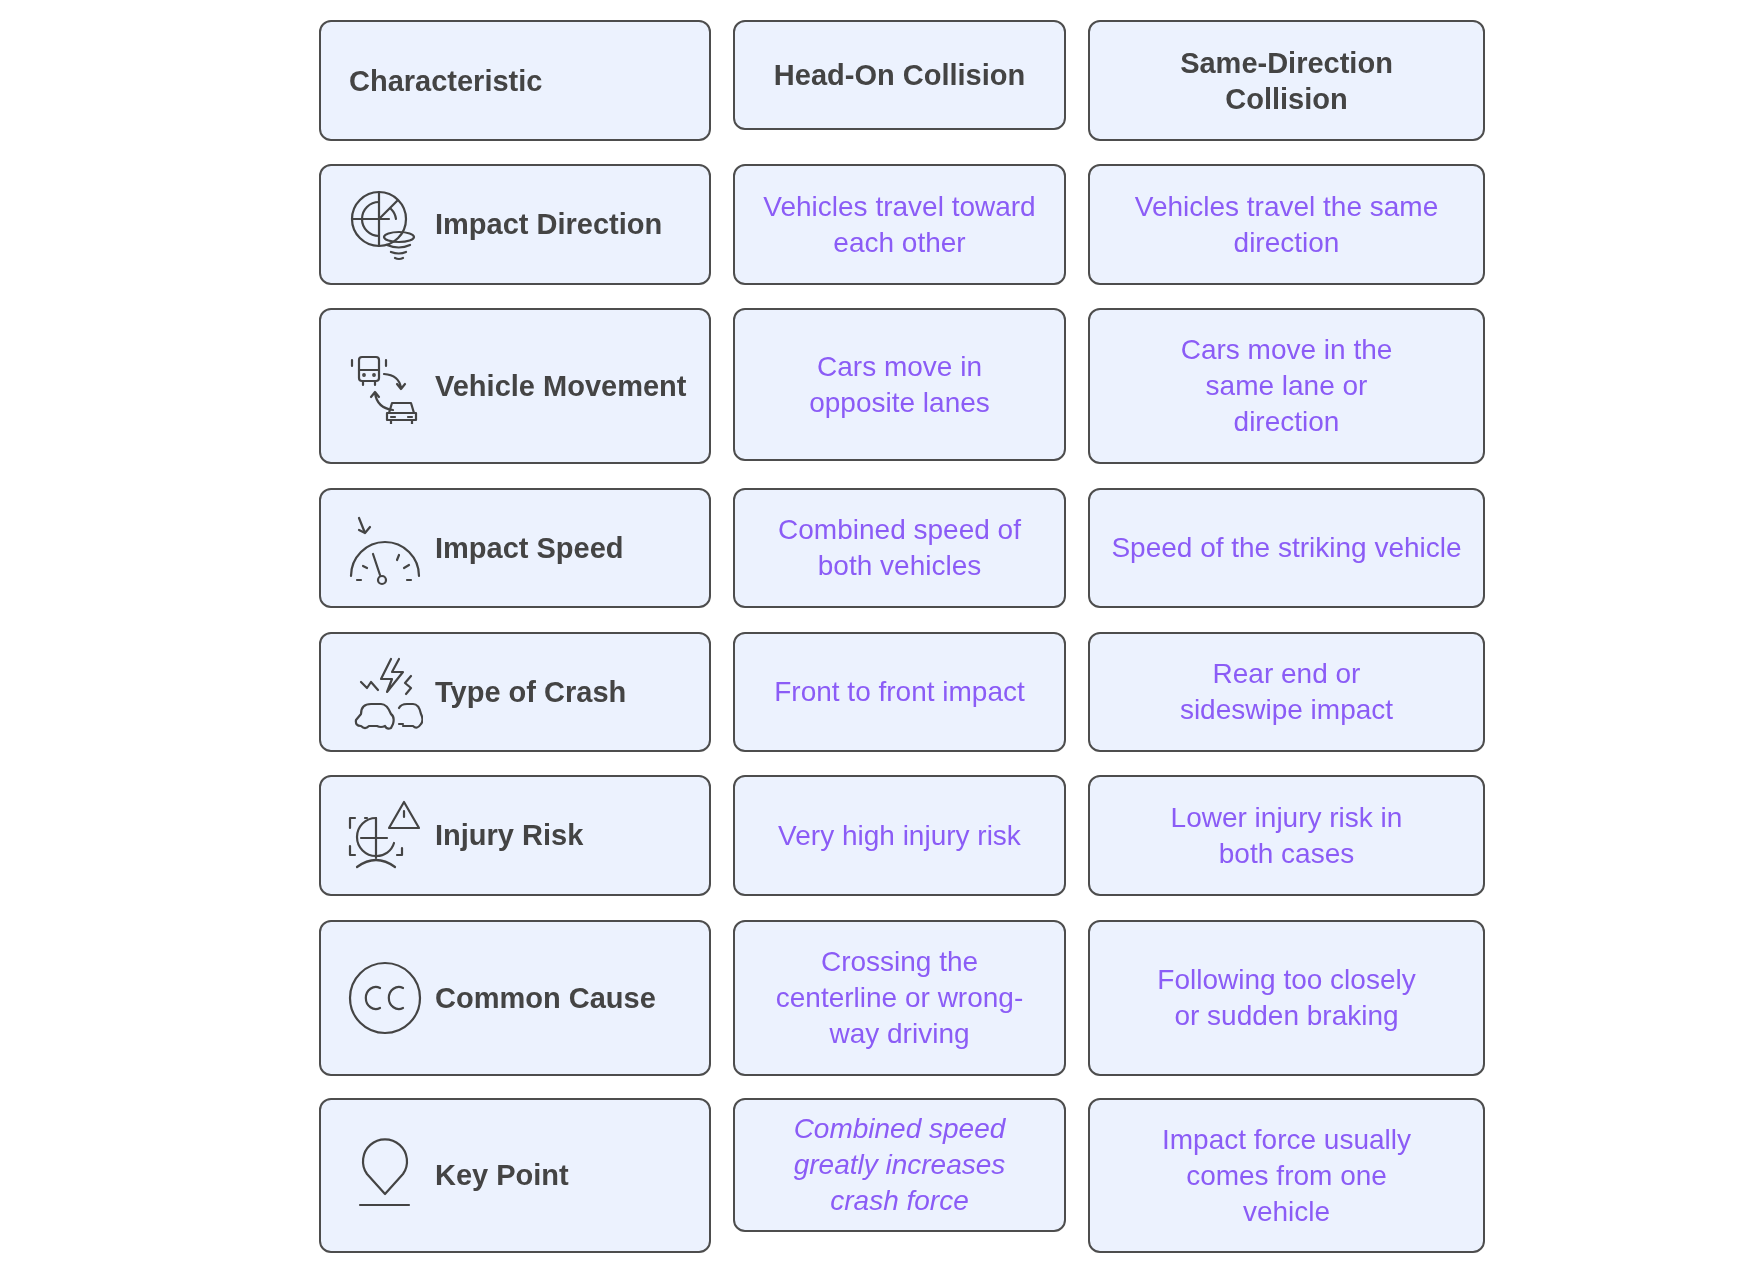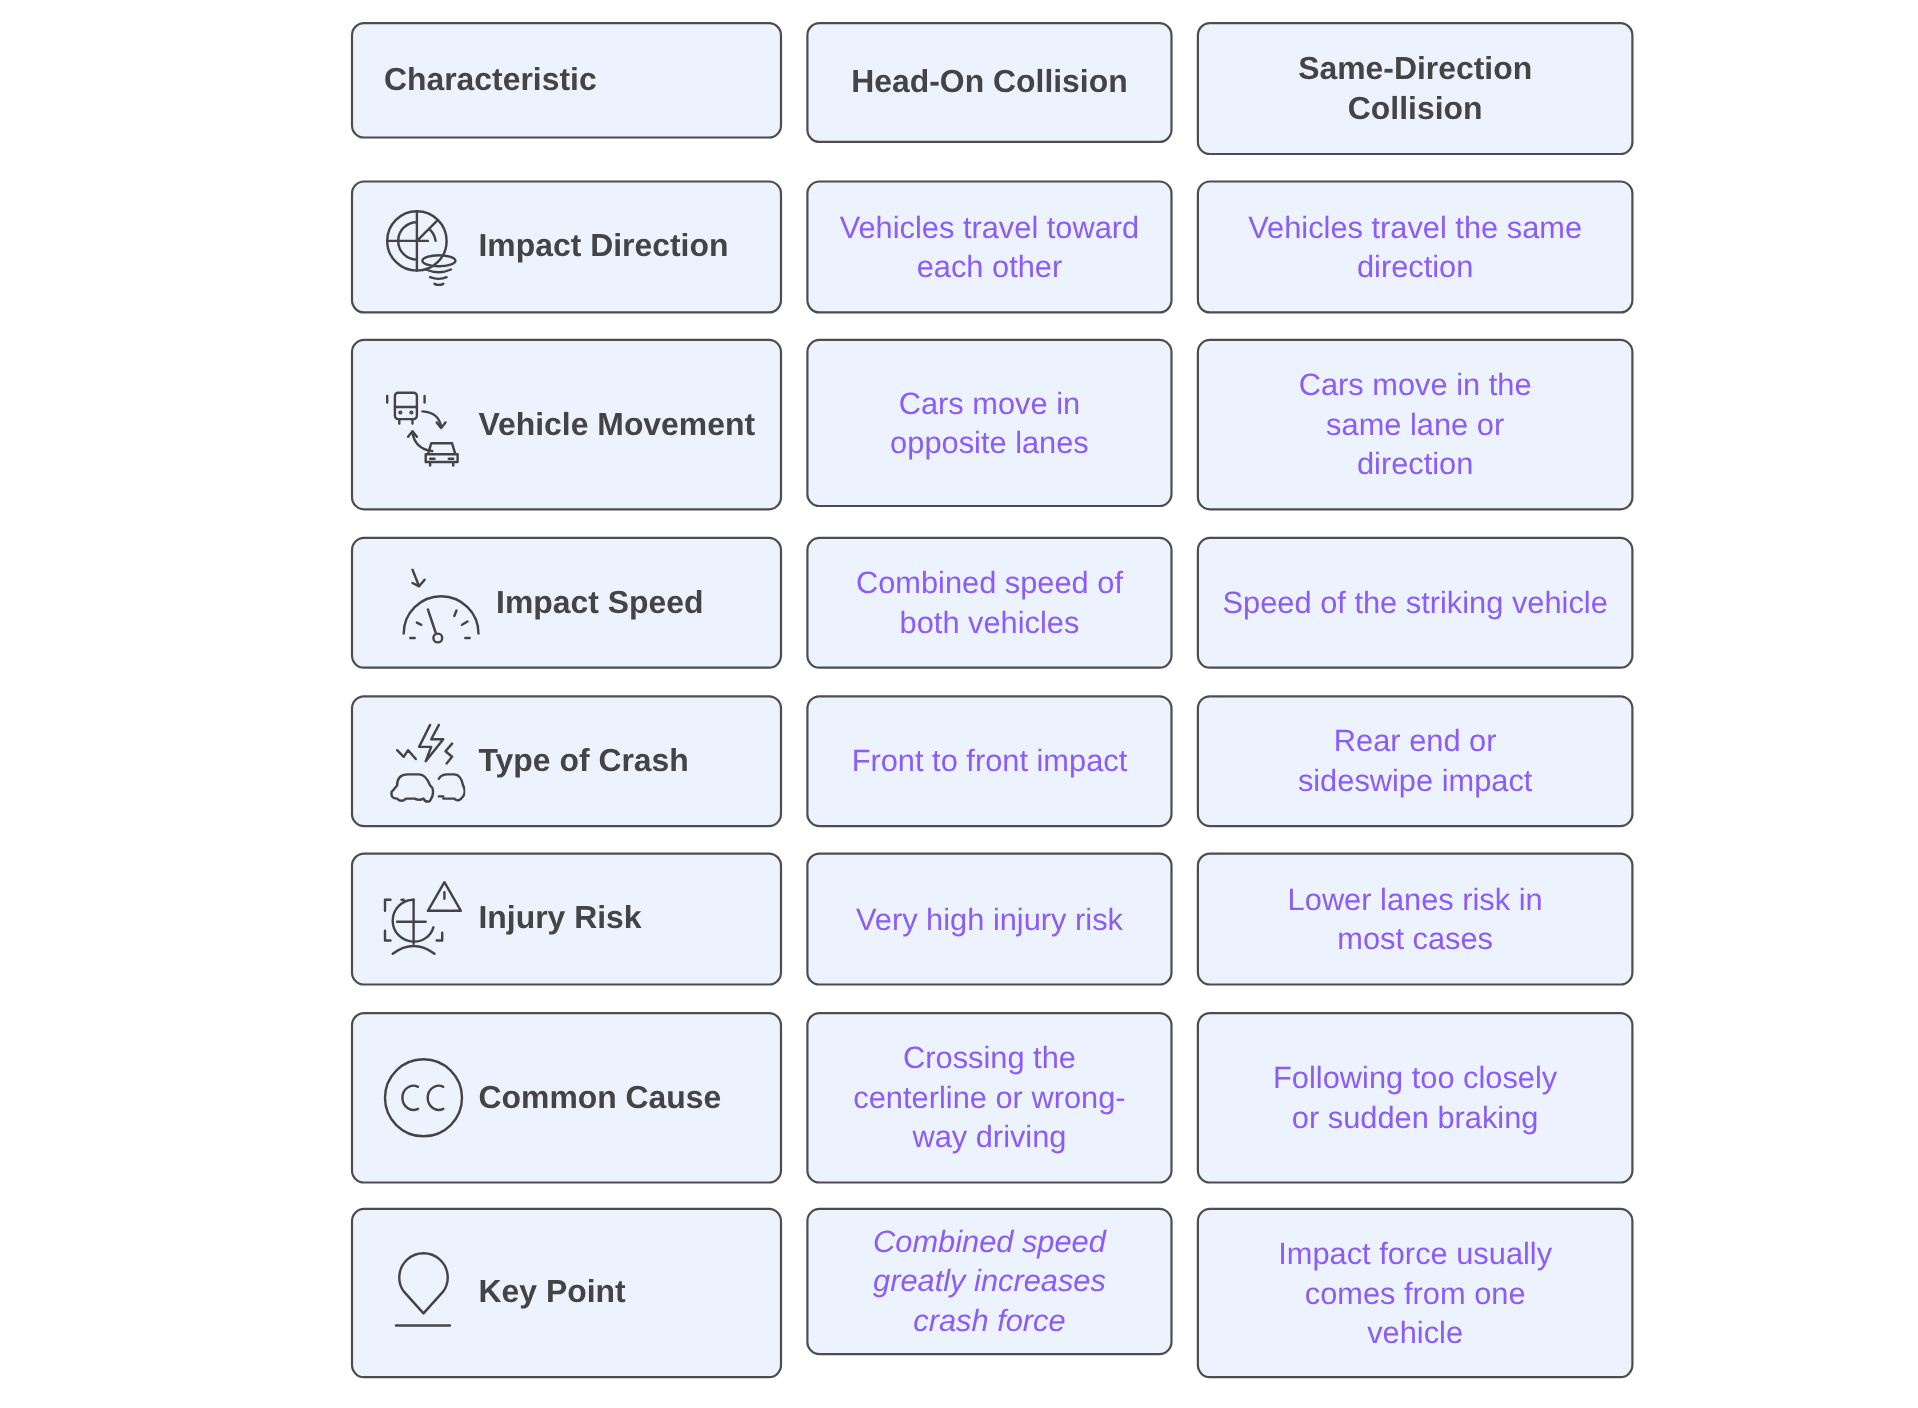--- a/index.html
+++ b/index.html
@@ -16,21 +16,21 @@
   .icon { width:76px; height:76px; margin-left:26px; margin-right:12px; flex:0 0 76px; }
   .icon svg { width:76px; height:76px; stroke:#444; fill:none; stroke-width:2.2;
               stroke-linecap:round; stroke-linejoin:round; }
   .c1 { left:319px; width:392px; }
   .c2 { left:733px; width:333px; }
   .c3 { left:1088px; width:397px; }
 </style>
 </head>
 <body>
 
-<div class="card c1 hdr" style="top:20px;height:106px;border-radius:12px;">
+<div class="card c1 hdr" style="top:20px;height:121px;border-radius:12px;">
   <span>Characteristic</span>
 </div>
 <div class="card c2 hdr" style="top:20px;height:110px;">
   <span>Head-On Collision</span>
 </div>
 <div class="card c3 hdr" style="top:20px;height:121px;padding:0 40px;">
   <span>Same-Direction Collision</span>
 </div>
 
 <div class="card c1" style="top:164px;height:121px;">
@@ -67,21 +67,21 @@
   </span>
   <span class="lbl">Vehicle Movement</span>
 </div>
 <div class="card c2 val" style="top:308px;height:153px;">
   <span style="display:block;max-width:230px;">Cars move in opposite lanes</span>
 </div>
 <div class="card c3 val" style="top:308px;height:156px;">
   <span style="display:block;max-width:230px;">Cars move in the same lane or direction</span>
 </div>
 
-<div class="card c1" style="top:488px;height:120px;padding-left:16px;">
+<div class="card c1" style="top:488px;height:120px;">
   <span class="icon">
     <svg viewBox="0 0 76 76">
       <path d="M12 8 L18 23 M12 20 L18 23 L23 17"></path>
       <path d="M4 66 A34 34 0 0 1 72 66"></path>
       <path d="M26 44 L33 65"></path>
       <circle cx="35" cy="70" r="4"></circle>
       <path d="M16 56 L20 58 M50 50 L52 45 M62 55 L57 58 M10 70 H14 M60 70 H64"></path>
     </svg>
   </span>
   <span class="lbl">Impact Speed</span>
@@ -121,21 +121,21 @@
       <path d="M10 69 Q29 55 48 69"></path>
       <path d="M57 4 L72 30 H42 Z M57 13 V19"></path>
     </svg>
   </span>
   <span class="lbl">Injury Risk</span>
 </div>
 <div class="card c2 val" style="top:775px;height:121px;">
   <span>Very high injury risk</span>
 </div>
 <div class="card c3 val" style="top:775px;height:121px;">
-  <span style="display:block;max-width:250px;">Lower lanes risk in most cases</span>
+  <span style="display:block;max-width:250px;">Lower injury risk in both cases</span>
 </div>
 
 <div class="card c1" style="top:920px;height:156px;">
   <span class="icon">
     <svg viewBox="0 0 76 76">
       <circle cx="38" cy="38" r="35"></circle>
       <path d="M33 28 A10 11 0 1 0 33 48"></path>
       <path d="M56 28 A10 11 0 1 0 56 48"></path>
     </svg>
   </span>

